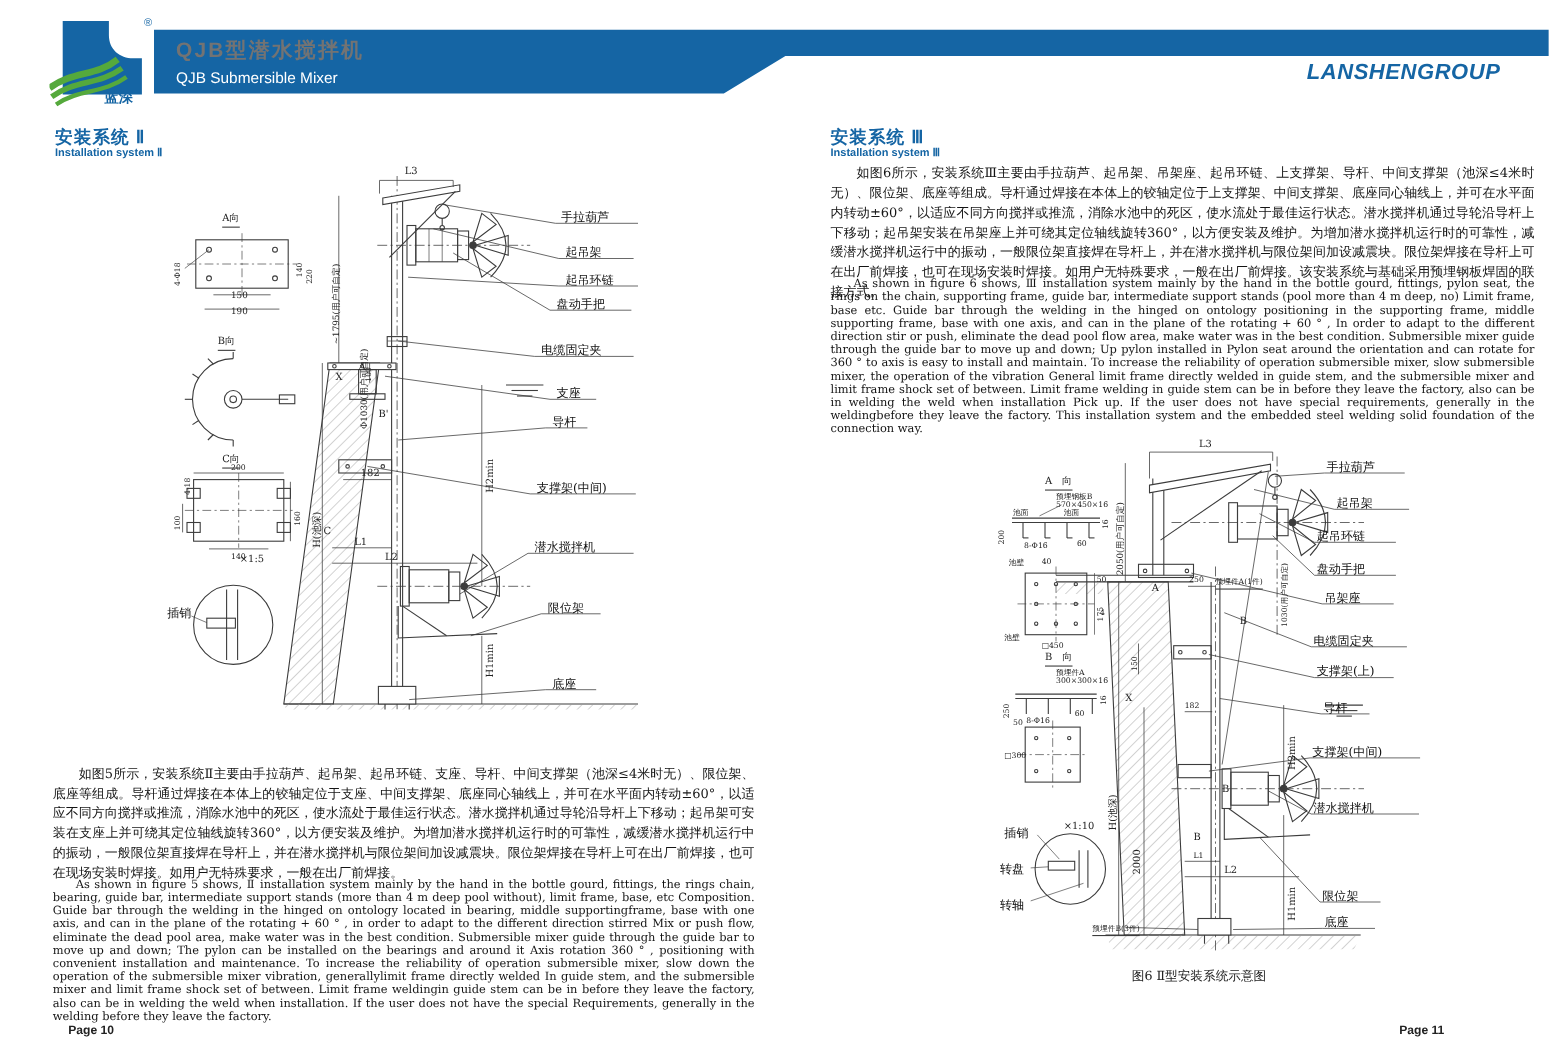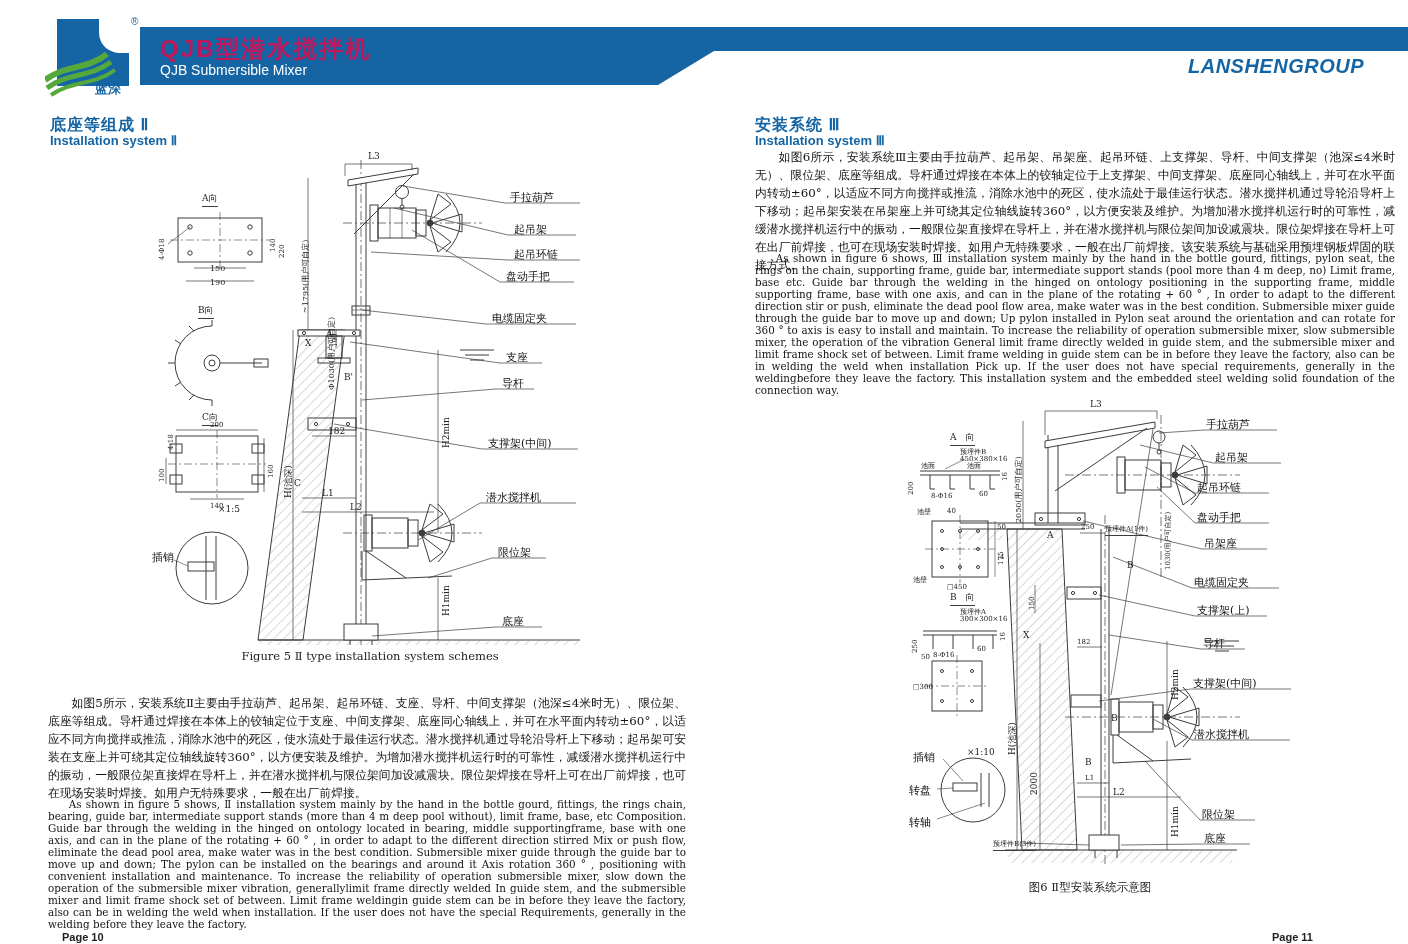--- a/index.html
+++ b/index.html
@@ -1,37 +1,37 @@
 <!DOCTYPE html>
 <html><head>
 <meta charset="utf-8">
 <style>
   html,body{margin:0;padding:0;}
   body{width:1408px;height:944px;position:relative;background:#fff;overflow:hidden;
        font-family:"Liberation Sans",sans-serif;}
   .abs{position:absolute;}
   
   .h-cn{position:absolute;font-weight:bold;font-size:16px;color:#1565a4;letter-spacing:1px;white-space:nowrap;}
-  .h-en{position:absolute;font-weight:bold;font-size:13px;color:#1565a4;white-space:nowrap;}
+  .h-en{position:absolute;font-weight:bold;font-size:10px;color:#1565a4;white-space:nowrap;}
   
   .p-cn{position:absolute;font:11.8px/18px "DejaVu Serif","Liberation Serif",serif;color:#141414;
         text-align:justify;text-indent:2em;}
   .p-en{position:absolute;font:10.4px/12px "DejaVu Serif","Liberation Serif",serif;color:#141414;
         text-align:justify;text-indent:2em;}
   .cap{position:absolute;text-align:center;font:11.5px/16px "DejaVu Serif","Liberation Serif",serif;color:#222;}
   .pagenum{position:absolute;font:bold 11px "Liberation Sans",sans-serif;color:#222;white-space:nowrap;}
   
   .diagram{position:absolute;}
   .cl{position:absolute;font:11px "DejaVu Serif","Liberation Serif",serif;color:#111;white-space:nowrap;}
   .dm{position:absolute;font:9px "DejaVu Serif","Liberation Serif",serif;color:#222;white-space:nowrap;}
   .tn{position:absolute;font:7px "DejaVu Serif","Liberation Serif",serif;color:#222;white-space:nowrap;}
   .vt{transform:rotate(-90deg);transform-origin:0 0;}
   .un{border-bottom:1px solid #3c3c3c;padding-bottom:1px;}
   
-  .title-cn{position:absolute;left:160px;top:33px;font-size:24px;font-weight:bold;color:#be185d;letter-spacing:2px;white-space:nowrap;}
+  .title-cn{position:absolute;left:160px;top:33px;font-size:19px;font-weight:bold;color:#737373;letter-spacing:2px;white-space:nowrap;}
   .title-en{position:absolute;left:160px;top:62px;font-size:14px;font-weight:normal;color:#fff;white-space:nowrap;}
   .brand{position:absolute;right:44px;top:55px;font-size:20px;font-weight:bold;font-style:italic;color:#1565a4;letter-spacing:.5px;white-space:nowrap;}
   .logo-txt{position:absolute;left:50px;top:66px;font-size:13px;font-weight:bold;color:#1565a4;white-space:nowrap;}
   .reg{position:absolute;left:86px;top:2px;font-size:10px;color:#1565a4;}
   svg{display:block;}
 </style>
 </head>
 <body>
 
 <svg class="abs" style="left:0;top:0" width="1408" height="100" viewBox="0 0 1408 100">
@@ -44,21 +44,21 @@
     <path d="M2,74 C24,58 44,64 66,48" stroke="#55a93c" stroke-width="5" fill="none"></path>
     <path d="M6,81 C28,66 48,72 70,56" stroke="#55a93c" stroke-width="4" fill="none"></path>
   </svg>
   <span class="reg">®</span>
   <span class="logo-txt">蓝深</span>
 </div>
 <span class="title-cn">QJB型潜水搅拌机</span>
 <span class="title-en">QJB Submersible Mixer</span>
 <span class="brand">LANSHENGROUP</span>
 
-<span class="h-cn" style="left:50px;top:115px">底座等组成 Ⅱ</span>
+<span class="h-cn" style="left:50px;top:115px">安装系统 Ⅱ</span>
 <span class="h-en" style="left:50px;top:133px">Installation system Ⅱ</span>
 
 <div class="diagram" style="left:150px;top:148px;width:510px;height:497px">
   <svg width="510" height="497" viewBox="0 0 510 497">
     <defs>
       <pattern id="hL" width="7" height="7" patternUnits="userSpaceOnUse" patternTransform="rotate(45)">
         <line x1="0" y1="0" x2="0" y2="7" stroke="#9a9a9a" stroke-width="0.8"></line>
       </pattern>
     </defs>
     <g stroke="#3c3c3c" stroke-width="1" fill="none">
@@ -234,21 +234,20 @@
   <span class="tn" style="left:60px;top:273px">200</span>
   <span class="tn vt" style="left:17px;top:302px">4-18</span>
   <span class="tn vt" style="left:8px;top:334px">100</span>
   <span class="tn" style="left:60px;top:354px">140</span>
   <span class="tn vt" style="left:117px;top:330px">160</span>
   <span class="dm" style="left:68px;top:356px">×1:5</span>
   <span class="cl" style="left:2px;top:402px">插销</span>
 </div>
 
 <div class="cap" style="left:150px;top:648px;width:440px">
-  <div>Figure 5 Ⅱ type installation system schemes</div>
 </div>
 
 <p class="p-cn" style="left:48px;top:694px;width:638px;margin:0">如图5所示，安装系统Ⅱ主要由手拉葫芦、起吊架、起吊环链、支座、导杆、中间支撑架（池深≤4米时无）、限位架、底座等组成。导杆通过焊接在本体上的铰轴定位于支座、中间支撑架、底座同心轴线上，并可在水平面内转动±60°，以适应不同方向搅拌或推流，消除水池中的死区，使水流处于最佳运行状态。潜水搅拌机通过导轮沿导杆上下移动；起吊架可安装在支座上并可绕其定位轴线旋转360°，以方便安装及维护。为增加潜水搅拌机运行时的可靠性，减缓潜水搅拌机运行中的振动，一般限位架直接焊在导杆上，并在潜水搅拌机与限位架间加设减震块。限位架焊接在导杆上可在出厂前焊接，也可在现场安装时焊接。如用户无特殊要求，一般在出厂前焊接。</p>
 <p class="p-en" style="left:48px;top:798px;width:638px;margin:0">As shown in figure 5 shows, Ⅱ installation system mainly by the hand in the bottle gourd, fittings, the rings chain, bearing, guide bar, intermediate support stands (more than 4 m deep pool without), limit frame, base, etc Composition. Guide bar through the welding in the hinged on ontology located in bearing, middle supportingframe, base with one axis, and can in the plane of the rotating + 60 ° , in order to adapt to the different direction stirred Mix or push flow, eliminate the dead pool area, make water was in the best condition. Submersible mixer guide through the guide bar to move up and down; The pylon can be installed on the bearings and around it Axis rotation 360 ° , positioning with convenient installation and maintenance. To increase the reliability of operation submersible mixer, slow down the operation of the submersible mixer vibration, generallylimit frame directly welded In guide stem, and the submersible mixer and limit frame shock set of between. Limit frame weldingin guide stem can be in before they leave the factory, also can be in welding the weld when installation. If the user does not have the special Requirements, generally in the welding before they leave the factory.</p>
 <span class="pagenum" style="left:62px;top:931px">Page 10</span>
 
 <span class="h-cn" style="left:755px;top:115px">安装系统 Ⅲ</span>
 <span class="h-en" style="left:755px;top:133px">Installation system Ⅲ</span>
 
 <p class="p-cn" style="left:755px;top:148px;width:640px;margin:0">如图6所示，安装系统Ⅲ主要由手拉葫芦、起吊架、吊架座、起吊环链、上支撑架、导杆、中间支撑架（池深≤4米时无）、限位架、底座等组成。导杆通过焊接在本体上的铰轴定位于上支撑架、中间支撑架、底座同心轴线上，并可在水平面内转动±60°，以适应不同方向搅拌或推流，消除水池中的死区，使水流处于最佳运行状态。潜水搅拌机通过导轮沿导杆上下移动；起吊架安装在吊架座上并可绕其定位轴线旋转360°，以方便安装及维护。为增加潜水搅拌机运行时的可靠性，减缓潜水搅拌机运行中的振动，一般限位架直接焊在导杆上，并在潜水搅拌机与限位架间加设减震块。限位架焊接在导杆上可在出厂前焊接，也可在现场安装时焊接。如用户无特殊要求，一般在出厂前焊接。该安装系统与基础采用预埋钢板焊固的联接方式。</p>
@@ -433,22 +432,22 @@
   <span class="tn un" style="left:88px;top:444px">预埋件B(3件)</span>
 
   <span class="dm" style="left:142px;top:135px">A</span>
   <span class="dm" style="left:222px;top:165px">B</span>
   <span class="dm" style="left:206px;top:318px">B</span>
   <span class="dm" style="left:180px;top:362px">B</span>
   <span class="dm" style="left:118px;top:235px">X</span>
   <span class="tn" style="left:95px;top:158px">4</span>
 
   <span class="dm un" style="left:45px;top:36px">A　向</span>
-  <span class="tn" style="left:55px;top:52px">预埋件B</span>
-  <span class="tn" style="left:55px;top:60px">450×380×16</span>
+  <span class="tn" style="left:55px;top:52px">预埋钢板B</span>
+  <span class="tn" style="left:55px;top:60px">570×450×16</span>
   <span class="tn" style="left:16px;top:66px">池面</span>
   <span class="tn" style="left:62px;top:66px">池面</span>
   <span class="tn vt" style="left:2px;top:100px">200</span>
   <span class="tn" style="left:26px;top:97px">8-Φ16</span>
   <span class="tn" style="left:74px;top:95px">60</span>
   <span class="tn vt" style="left:96px;top:86px">16</span>
   <span class="tn" style="left:12px;top:112px">池壁</span>
   <span class="tn" style="left:42px;top:112px">40</span>
   <span class="tn" style="left:92px;top:128px">50</span>
   <span class="tn vt" style="left:92px;top:170px">175</span>

